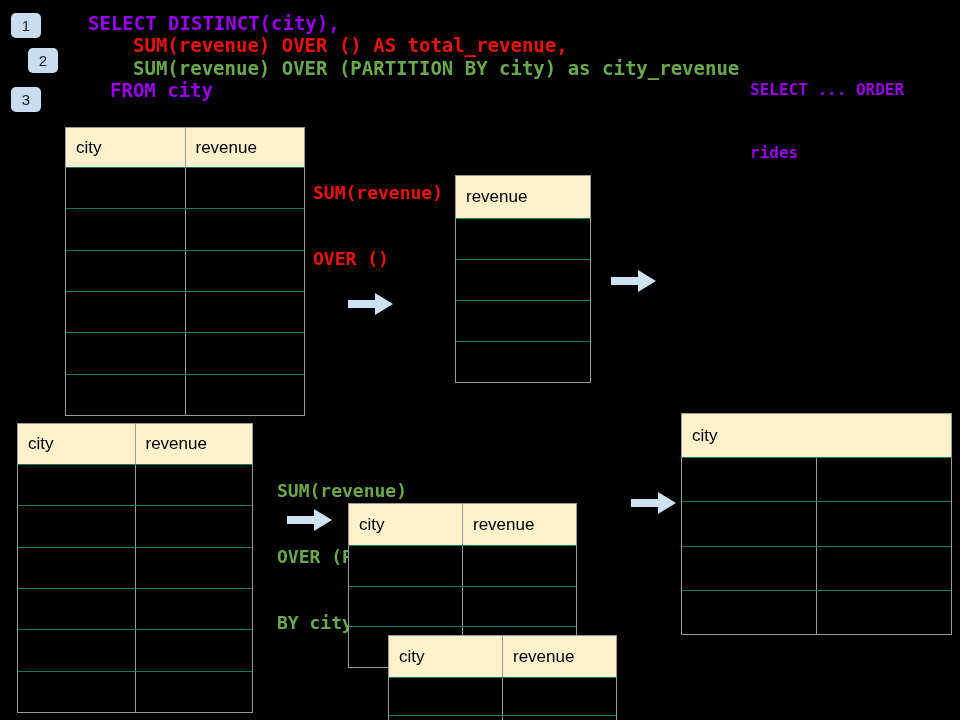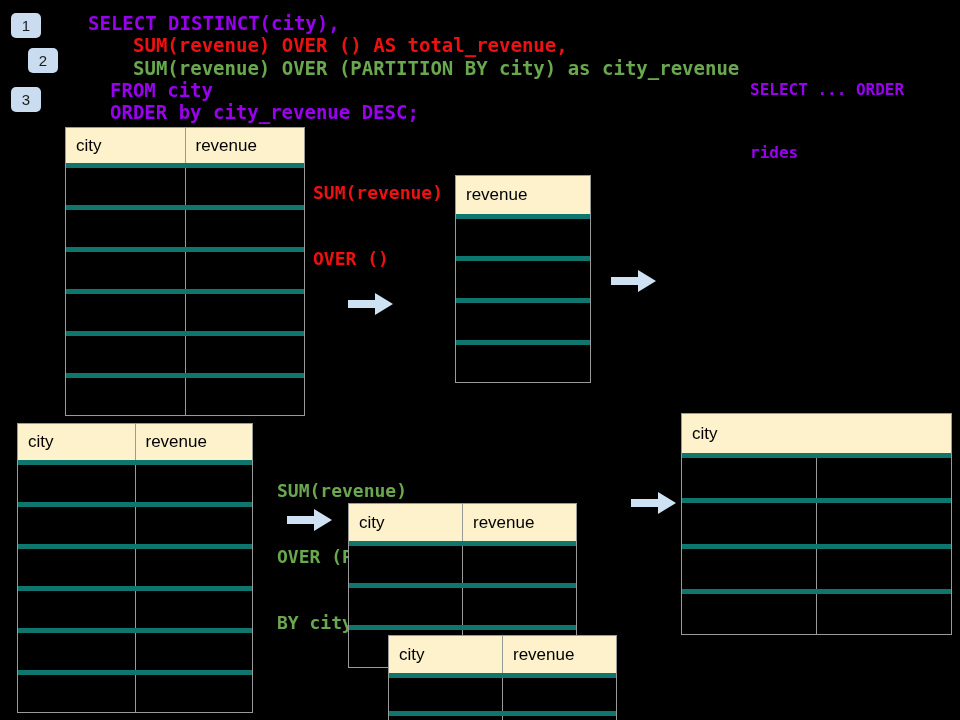--- a/index.html
+++ b/index.html
@@ -14,21 +14,21 @@
   .c-green{color:#6AA84F;}
 
   .badge{position:absolute;width:30px;height:25px;background:#C9DCF0;border-radius:5px;
          color:#1b1b1b;font-size:15px;display:flex;align-items:center;justify-content:center;}
 
   .arrow{position:absolute;width:45px;height:22px;background:#CFE2F3;
          clip-path:polygon(0 32%,60% 32%,60% 0,100% 50%,60% 100%,60% 68%,0 68%);}
 
   .tbl{position:absolute;background:#000;border:1px solid #9a9a9a;box-sizing:border-box;
        display:flex;flex-direction:column;}
-  .tr{display:flex;border-bottom:5px solid #0f766e;box-sizing:border-box;}
+  .tr{display:flex;border-bottom:1px solid #0f766e;box-sizing:border-box;}
   .tr:last-child{border-bottom:none;}
   .tr.body{flex:1 1 0;}
   .tr.head{flex:0 0 auto;background:#FDF2CC;}
   .td{flex:1 1 0;border-right:1px solid #9a9a9a;box-sizing:border-box;}
   .td:last-child{border-right:none;}
   .tr.head .td{display:flex;align-items:center;padding-left:10px;font-size:17px;color:#000;}
 </style>
 </head>
 <body>
 
@@ -41,21 +41,20 @@
     <span>2</span>
   </div>
   <div class="badge" style="left:11px;top:87px;">
     <span>3</span>
   </div>
 
   <div class="sqlline mono c-purple" style="left:88px;top:12px;">SELECT DISTINCT(city),</div>
   <div class="sqlline mono c-red" style="left:133px;top:34px;">SUM(revenue) OVER () AS total_revenue,</div>
   <div class="sqlline mono c-green" style="left:133px;top:57px;">SUM(revenue) OVER (PARTITION BY city) as city_revenue</div>
   <div class="sqlline mono c-purple" style="left:110px;top:79px;">FROM city</div>
-  <div class="sqlline mono c-purple" style="left:110px;top:101px;">ORDER by city_revenue DESC;</div>
 
   <div class="note mono c-purple" style="left:750px;top:37px;">
     <div>SELECT ... ORDER</div>
     <div>rides</div>
   </div>
 
   <div class="lbl mono c-red" style="left:313px;top:138px;">
     <div>SUM(revenue)</div>
     <div>OVER ()</div>
   </div>

